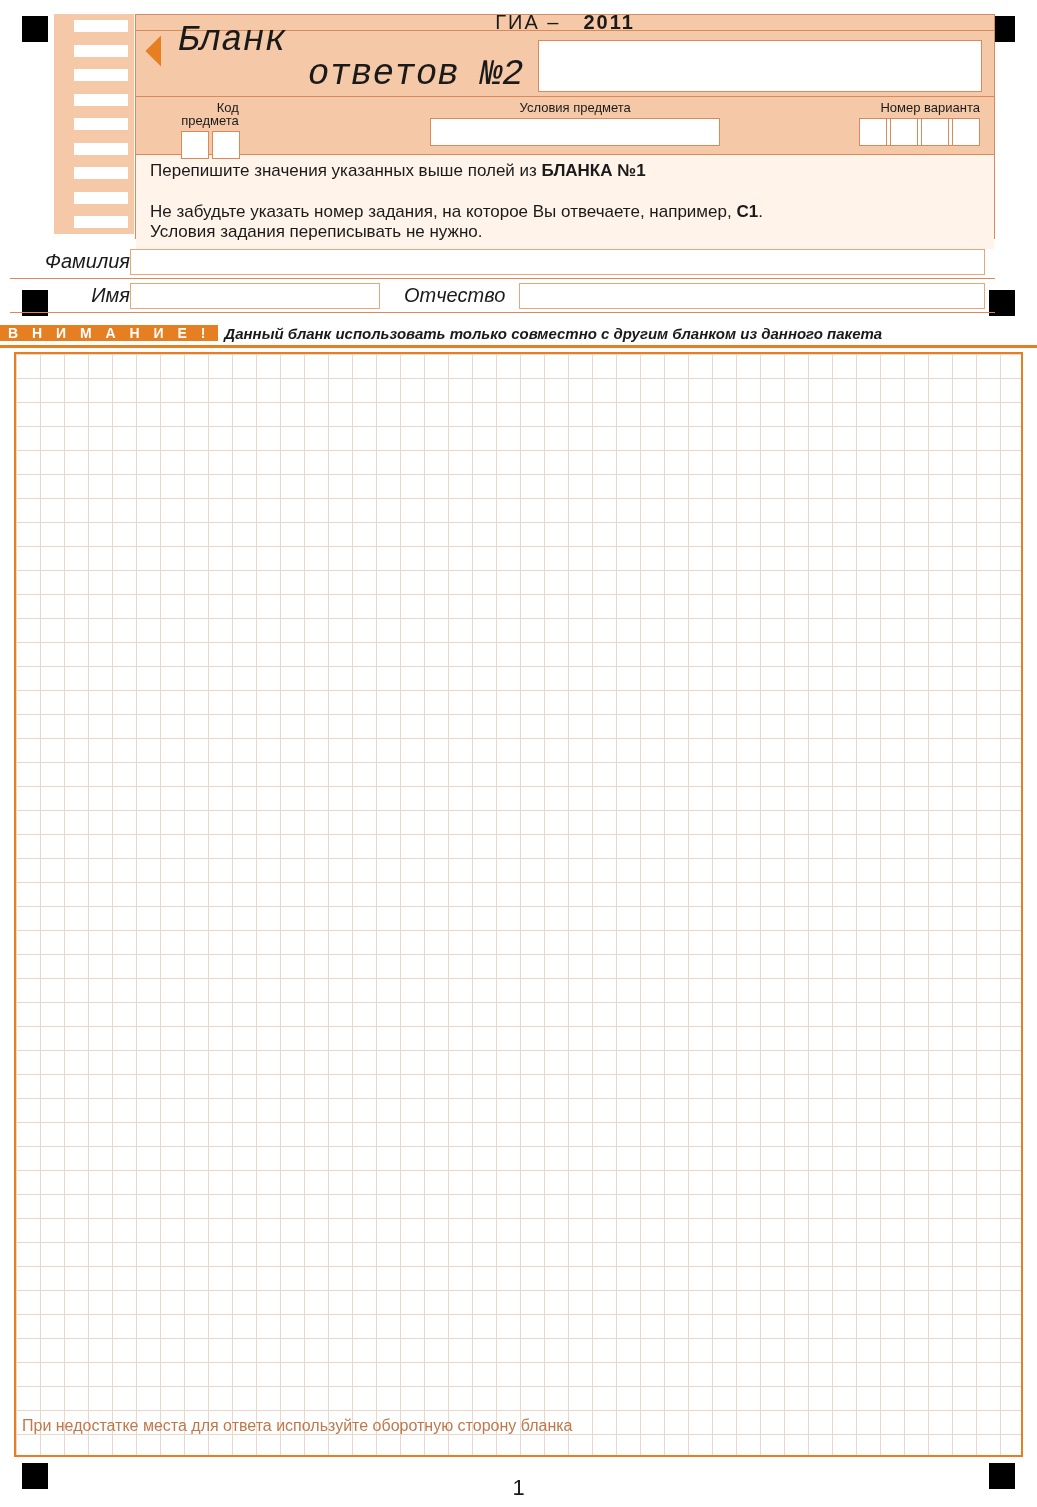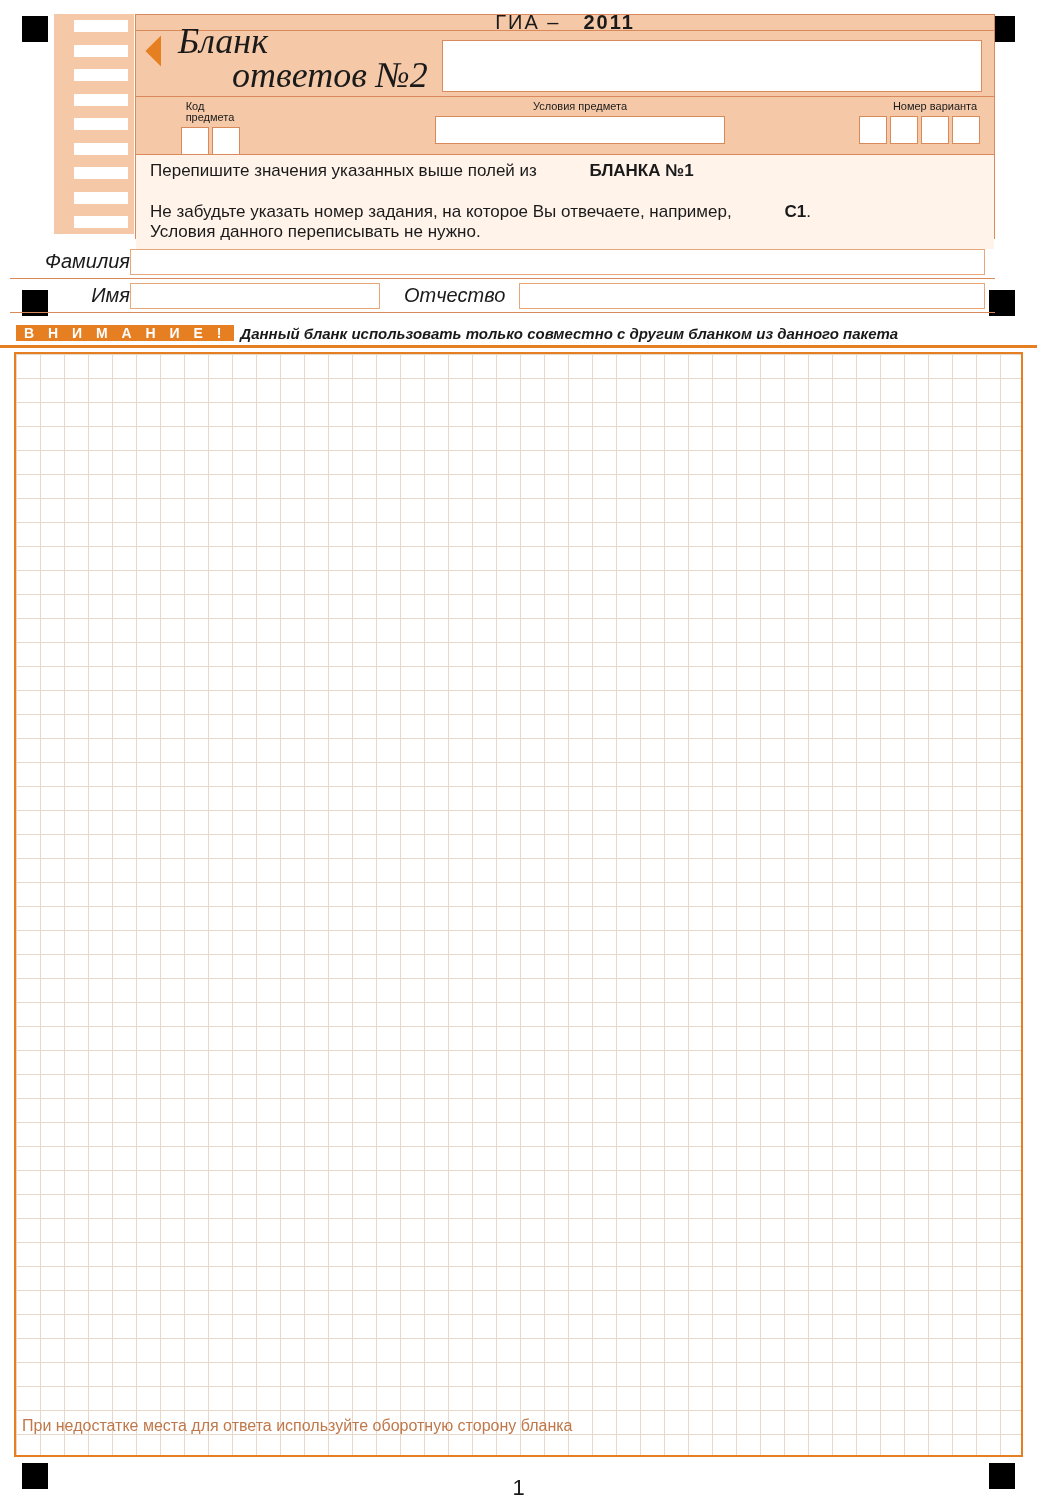--- a/index.html
+++ b/index.html
@@ -80,53 +80,53 @@
     padding:6px 12px 4px 14px;
     height:66px;
     border-bottom:1px solid var(--peach-deep);
   }
   .title-arrow{
     width:22px;height:22px;margin:0 6px 30px 0;
     background:linear-gradient(135deg,var(--orange) 50%,transparent 50%);
     transform:rotate(-45deg);
   }
   .title-text{
-    font-family:Liberation Serif, serif;
+    font-family:Liberation Mono, monospace;
     font-size:36px;font-style:italic;
     line-height:0.95;
     white-space:pre;
   }
   .title-rect{
     flex:1;height:52px;margin-left:14px;
     background:#fff;border:1px solid var(--peach-deep);
   }
   .fields-row{
     display:flex;gap:24px;
     padding:4px 14px 10px 14px;
     height:58px;
     font-size:14px;
     border-bottom:1px solid var(--peach-deep);
     align-items:flex-start;
   }
   .field{display:flex;flex-direction:column;align-items:center;}
-  .field .lbl{font-size:11px;line-height:1;text-align:left;white-space:pre;}
+  .field .lbl{font-size:13px;line-height:1;text-align:right;white-space:pre;}
   .field .boxes{display:flex;gap:3px;margin-top:4px;}
   .field .boxes div{
     width:28px;height:28px;background:#fff;border:1px solid var(--peach-deep);
   }
   .field .long{width:290px;height:28px;background:#fff;border:1px solid var(--peach-deep);margin-top:4px;}
   .field.code{width:120px;}
   .field.variant,.field.extra{margin-left:auto;}
   .field.extra{position:absolute;right:14px;}
   .instr-row{
     padding:6px 14px;
     font-size:17px;line-height:1.2;
     background:#fff3ea;
   }
-  .instr-row b{font-weight:bold;margin-left:48px;}
+  .instr-row b{font-weight:bold;}
 
   
   .name-block{
     position:absolute;top:245px;left:10px;right:42px;
   }
   .name-row{
     display:flex;align-items:center;
     height:34px;
     border-bottom:1px solid var(--peach-deep);
     text-align:right;
@@ -140,21 +140,20 @@
     border:1px solid var(--peach-dark);
     margin-right:10px;
   }
   .name-row .input.half{flex:0 0 250px;}
 
   
   .attn{
     position:absolute;top:322px;left:0;right:0;
     display:flex;align-items:center;height:22px;
     font-size:15px;
-    padding-left:16px;
   }
   .attn-tag{
     background:var(--orange);color:#fff;
     font-weight:bold;letter-spacing:5px;
     padding:0 8px;font-size:14px;
   }
   .attn-txt{font-style:italic;font-weight:bold;margin-left:6px;}
   .attn-line{
     position:absolute;left:0;right:0;bottom:-4px;height:3px;
     background:var(--orange);
@@ -246,21 +245,21 @@
             <div></div>
             <div></div>
             <div></div>
           </div>
       </div>
     </div>
     <div class="instr-row">
       <span>Перепишите значения указанных выше полей из </span><b>БЛАНКА №1</b><br>
       <br>
       <span>Не забудьте указать номер задания, на которое Вы отвечаете, например, </span><b>С1</b><span>.</span><br>
-      <span>Условия данного переписывать не нужно.</span>
+      <span>Условия задания переписывать не нужно.</span>
     </div>
   </div>
 
   <div class="name-block">
     <div class="name-row">
       <div class="lbl">Фамилия</div>
       <div class="input"></div>
     </div>
     <div class="name-row">
       <div class="lbl">Имя</div>

